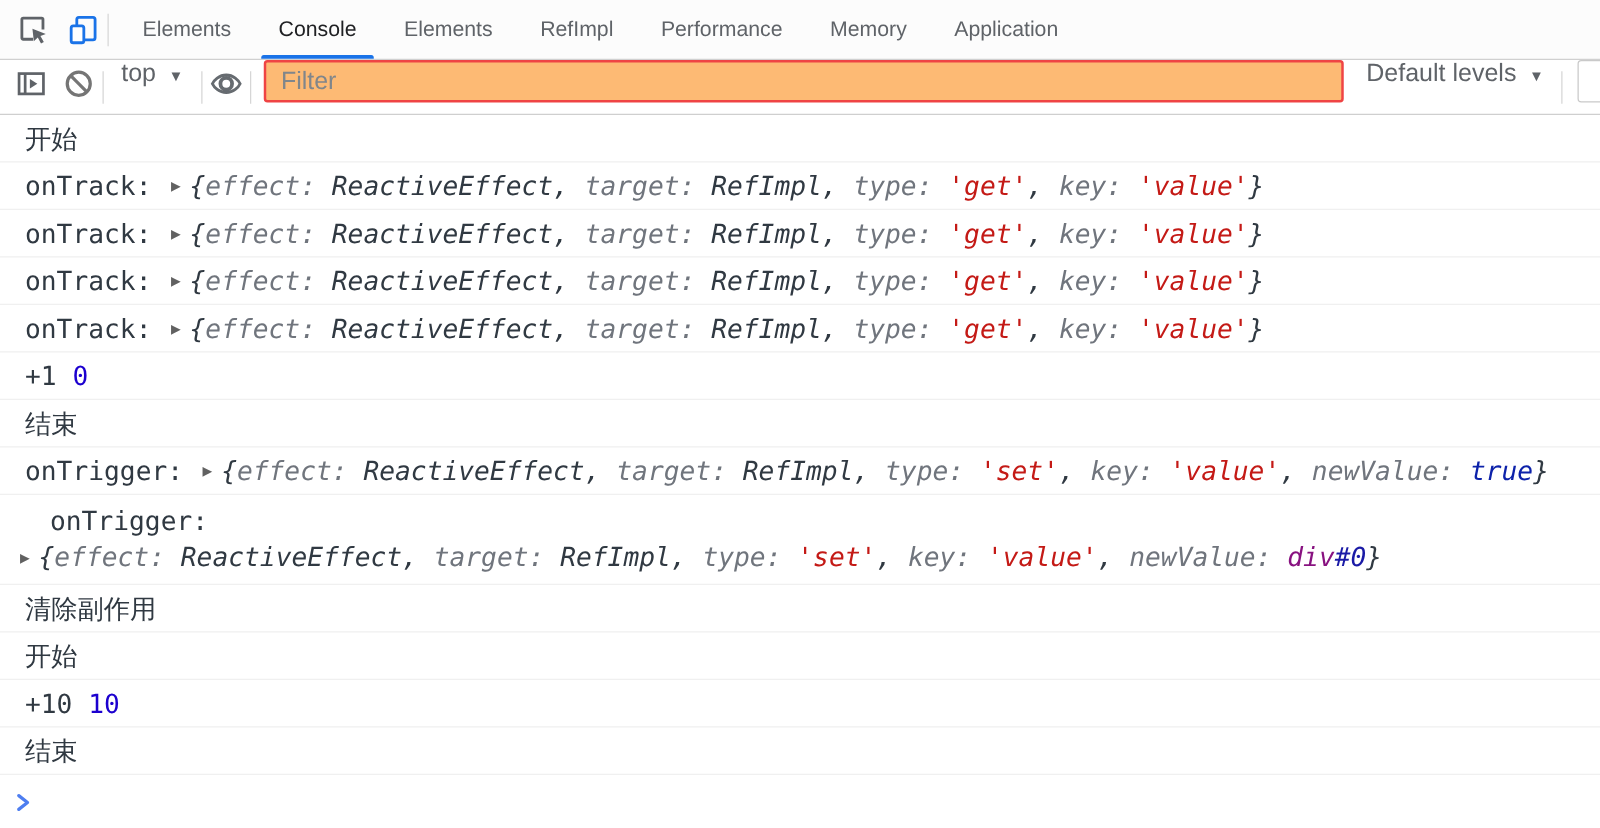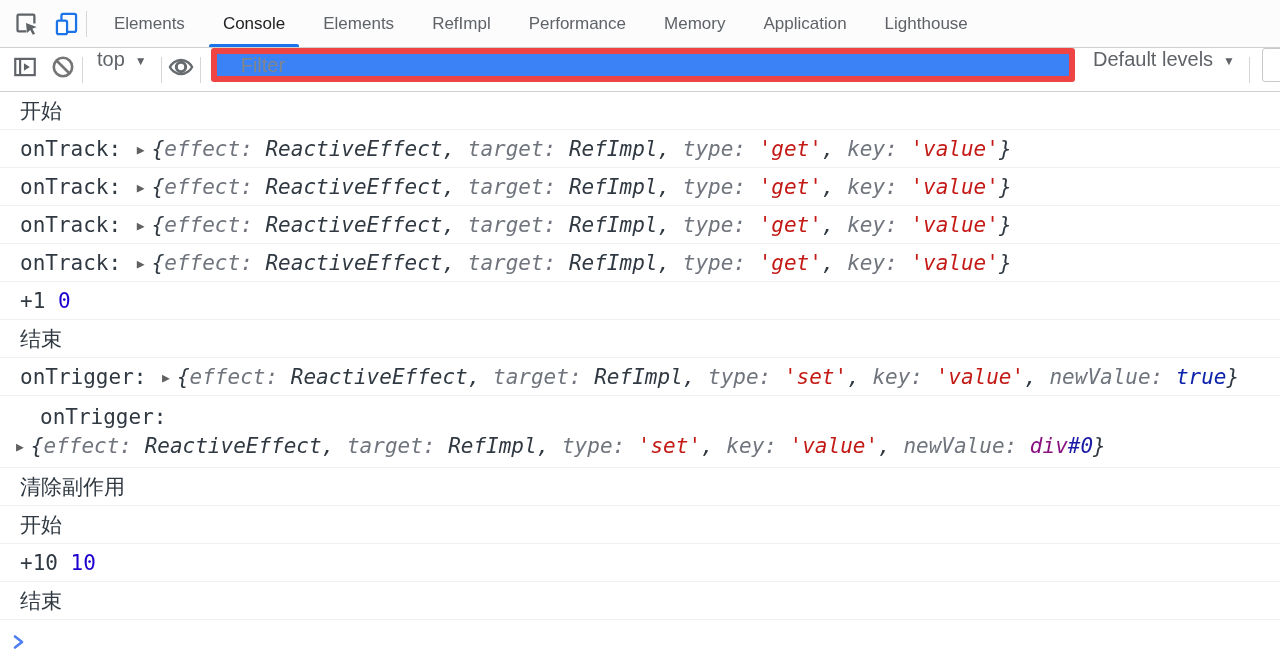--- a/index.html
+++ b/index.html
@@ -45,22 +45,22 @@
     display:flex;align-items:flex-start;padding-left:6px;overflow:hidden;
   }
   .ct-iconbtn{width:38px;height:38px;display:flex;align-items:center;justify-content:center;flex:none;cursor:pointer;}
   .ct-sel{
     display:flex;align-items:center;gap:10px;color:#5f6368;font-size:20px;
     padding:0 14px;cursor:pointer;flex:none;white-space:nowrap;
   }
   .caret{font-size:12px;color:#5f6368;transform:translateY(1px);}
   .filter-wrap{flex:1;margin:0 4px 0 10px;}
   .filter-input{
-    width:100%;height:34px;border:6px solid #ef4444;border-radius:3px;background:#3b82f6;
-    font-size:20px;color:#333;padding:0 24px;outline:none;
+    width:100%;height:34px;border:2px solid #ef4444;border-radius:3px;background:#fdba74;
+    font-size:20px;color:#333;padding:0 12px;outline:none;
     font-family:"Liberation Sans",sans-serif;
   }
   .filter-input::placeholder{color:#80868b;}
   .edgebox{
     width:34px;height:34px;border:1px solid #c9c9c9;border-radius:3px;background:#fff;
     flex:none;margin-left:12px;margin-right:-16px;
   }
   
   .console-list{background:#fff;}
   .msg{
@@ -121,23 +121,20 @@
       </div>
       <div class="tab">
         <span>Performance</span>
       </div>
       <div class="tab">
         <span>Memory</span>
       </div>
       <div class="tab">
         <span>Application</span>
       </div>
-      <div class="tab">
-        <span>Lighthouse</span>
-      </div>
     </div>
 </div>
 
 <div class="ctoolbar">
   <div class="ct-iconbtn">
     <svg width="26" height="26" viewBox="0 0 24 24">
       <rect x="3" y="4.5" width="18" height="15" fill="none" stroke="#5f6368" stroke-width="2"></rect>
       <line x1="7.5" y1="4.5" x2="7.5" y2="19.5" stroke="#5f6368" stroke-width="2"></line>
       <path d="M11 8.5 L16.5 12 L11 15.5 Z" fill="#5f6368"></path>
     </svg>

